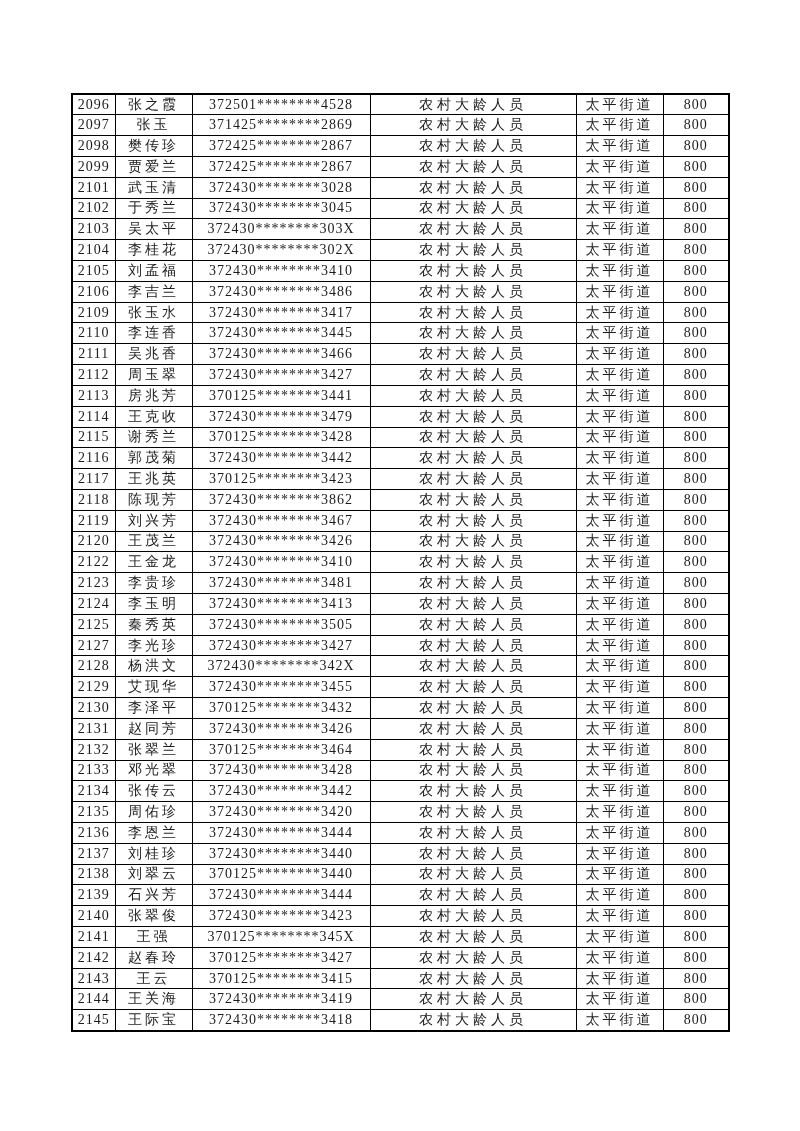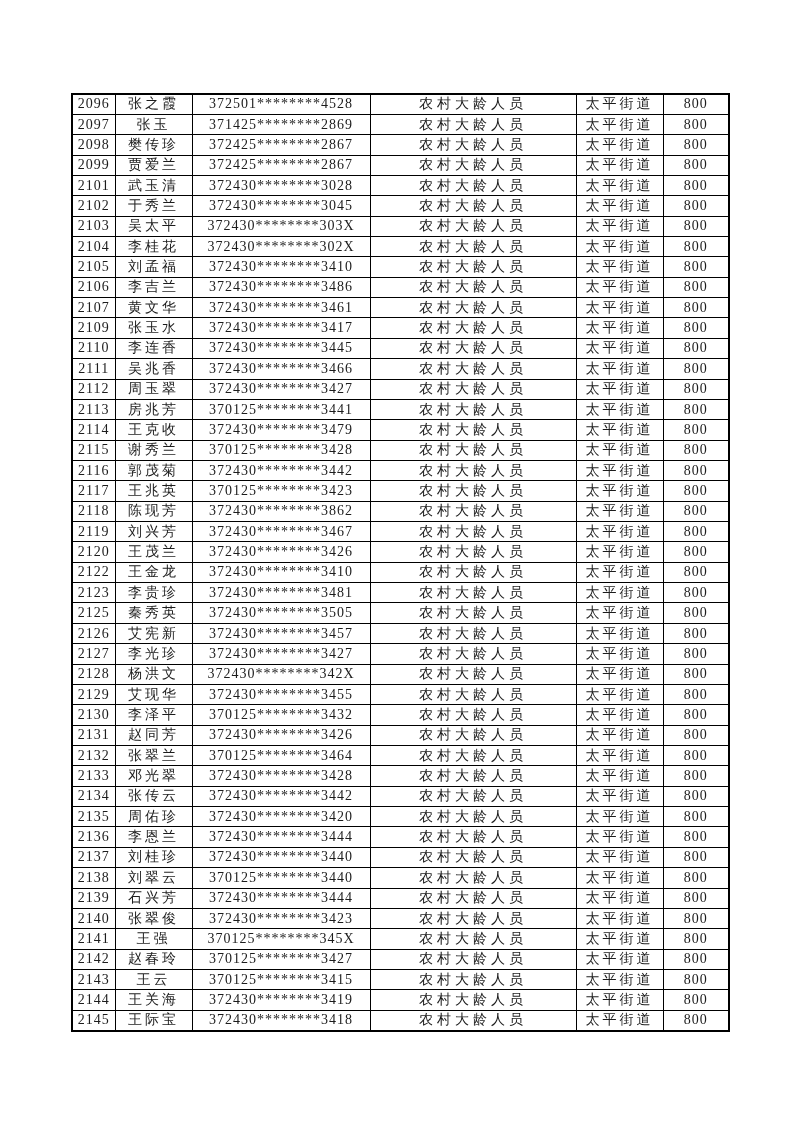--- a/index.html
+++ b/index.html
@@ -137,28 +137,20 @@
         </tr>
         <tr>
           <td class="seq-cell">2106</td>
           <td class="name-cell">李吉兰</td>
           <td class="id-cell">372430********3486</td>
           <td class="category-cell">农村大龄人员</td>
           <td class="street-cell">太平街道</td>
           <td class="amount-cell">800</td>
         </tr>
         <tr>
-          <td class="seq-cell">2107</td>
-          <td class="name-cell">黄文华</td>
-          <td class="id-cell">372430********3461</td>
-          <td class="category-cell">农村大龄人员</td>
-          <td class="street-cell">太平街道</td>
-          <td class="amount-cell">800</td>
-        </tr>
-        <tr>
           <td class="seq-cell">2109</td>
           <td class="name-cell">张玉水</td>
           <td class="id-cell">372430********3417</td>
           <td class="category-cell">农村大龄人员</td>
           <td class="street-cell">太平街道</td>
           <td class="amount-cell">800</td>
         </tr>
         <tr>
           <td class="seq-cell">2110</td>
           <td class="name-cell">李连香</td>
@@ -257,31 +249,31 @@
         </tr>
         <tr>
           <td class="seq-cell">2123</td>
           <td class="name-cell">李贵珍</td>
           <td class="id-cell">372430********3481</td>
           <td class="category-cell">农村大龄人员</td>
           <td class="street-cell">太平街道</td>
           <td class="amount-cell">800</td>
         </tr>
         <tr>
+          <td class="seq-cell">2124</td>
+          <td class="name-cell">李玉明</td>
+          <td class="id-cell">372430********3413</td>
+          <td class="category-cell">农村大龄人员</td>
+          <td class="street-cell">太平街道</td>
+          <td class="amount-cell">800</td>
+        </tr>
+        <tr>
           <td class="seq-cell">2125</td>
           <td class="name-cell">秦秀英</td>
           <td class="id-cell">372430********3505</td>
-          <td class="category-cell">农村大龄人员</td>
-          <td class="street-cell">太平街道</td>
-          <td class="amount-cell">800</td>
-        </tr>
-        <tr>
-          <td class="seq-cell">2126</td>
-          <td class="name-cell">艾宪新</td>
-          <td class="id-cell">372430********3457</td>
           <td class="category-cell">农村大龄人员</td>
           <td class="street-cell">太平街道</td>
           <td class="amount-cell">800</td>
         </tr>
         <tr>
           <td class="seq-cell">2127</td>
           <td class="name-cell">李光珍</td>
           <td class="id-cell">372430********3427</td>
           <td class="category-cell">农村大龄人员</td>
           <td class="street-cell">太平街道</td>

